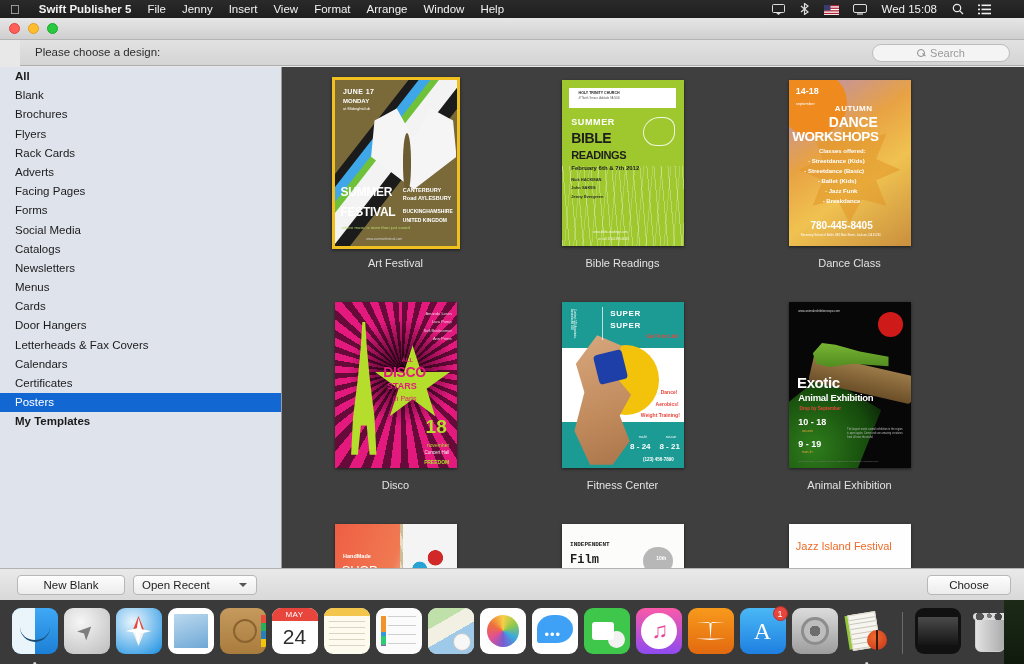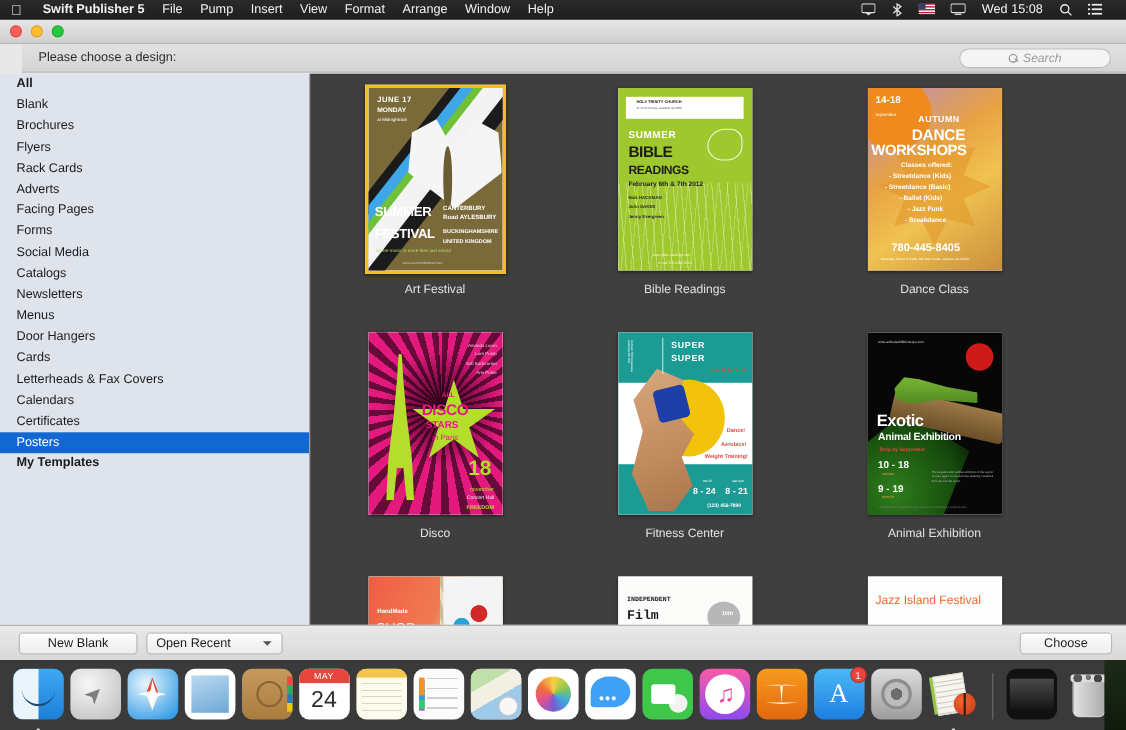--- a/index.html
+++ b/index.html
@@ -14,21 +14,21 @@
   
   #menubar {
     position:absolute; top:0; left:0; width:1024px; height:18px;
     background:linear-gradient(180deg,#2a2a2a 0%,#1e1e1e 100%);
     color:#f2f2f2; display:flex; align-items:center;
   }
   #menubar .apple { padding:0 11px 0 10px; font-size:13px; line-height:13px; }
   #menubar .mi { padding:0 8px; font-size:11.5px; white-space:nowrap; }
   #menubar .mi.app { font-weight:bold; }
   #menubar .spacer { flex:1; }
-  #menubar .status { display:flex; align-items:flex-start; gap:0; padding-right:15px; }
+  #menubar .status { display:flex; align-items:flex-end; gap:0; padding-right:26px; }
   #menubar .status .si { padding:0 7px; display:flex; align-items:center; }
   #menubar .clock { font-size:11.5px; padding:0 8px; white-space:nowrap; }
 
   
   #window {
     position:absolute; left:0; top:18px; width:1024px; height:582px;
     background:#e8e8e8; overflow:hidden;
   }
   #titlebar {
     position:relative; height:22px;
@@ -50,21 +50,21 @@
     background:linear-gradient(180deg,#e2e2e2 0%,#d4d4d4 100%);
     border-bottom:1px solid #aeaeae;
     margin-left:20px;
   }
   #subbar .prompt {
     position:absolute; left:15px; top:6px; font-size:11.5px; color:#2c2c2c;
   }
   #searchfield {
     position:absolute; right:14px; top:4px; width:138px; height:18px;
     background:#f4f4f4; border:1px solid #bdbdbd; border-radius:9px;
-    display:flex; align-items:center; justify-content:center; gap:4px;font-style:italic;
+    display:flex; align-items:center; justify-content:center; gap:4px;
   }
   #searchfield .sicon { width:9px; height:9px; position:relative; }
   #searchfield .sicon::before {
     content:""; position:absolute; left:0; top:0; width:6px; height:6px;
     border:1.2px solid #8c8c8c; border-radius:50%;
   }
   #searchfield .sicon::after {
     content:""; position:absolute; left:5.4px; top:5.6px; width:3.5px; height:1.2px;
     background:#8c8c8c; transform:rotate(45deg);
   }
@@ -382,21 +382,21 @@
     background:linear-gradient(180deg,#1d2a18,#0f1a0d);
   }
 </style>
 </head>
 <body>
 
 <div id="menubar">
   <div class="apple"></div>
   <div class="mi app">Swift Publisher 5</div>
   <div class="mi">File</div>
-  <div class="mi">Pump</div>
+  <div class="mi">Jenny</div>
   <div class="mi">Insert</div>
   <div class="mi">View</div>
   <div class="mi">Format</div>
   <div class="mi">Arrange</div>
   <div class="mi">Window</div>
   <div class="mi">Help</div>
   <div class="spacer"></div>
   <div class="status">
     <div class="si">
       <svg width="13" height="11" viewBox="0 0 13 11">
@@ -473,22 +473,22 @@
       <div class="cat">Brochures</div>
       <div class="cat">Flyers</div>
       <div class="cat">Rack Cards</div>
       <div class="cat">Adverts</div>
       <div class="cat">Facing Pages</div>
       <div class="cat">Forms</div>
       <div class="cat">Social Media</div>
       <div class="cat">Catalogs</div>
       <div class="cat">Newsletters</div>
       <div class="cat">Menus</div>
+      <div class="cat">Cards</div>
       <div class="cat">Door Hangers</div>
-      <div class="cat">Cards</div>
       <div class="cat">Letterheads &amp; Fax Covers</div>
       <div class="cat">Calendars</div>
       <div class="cat">Certificates</div>
       <div class="cat sel">Posters</div>
       <div class="cat bold">My Templates</div>
     </div>
 
     <div id="gallery">
       <div id="grid">
 

